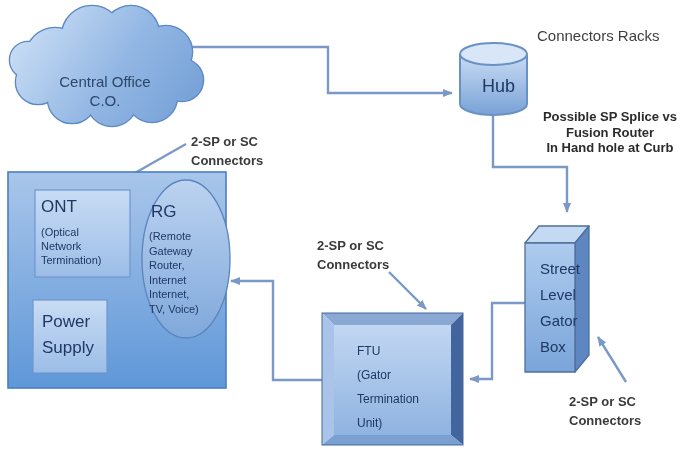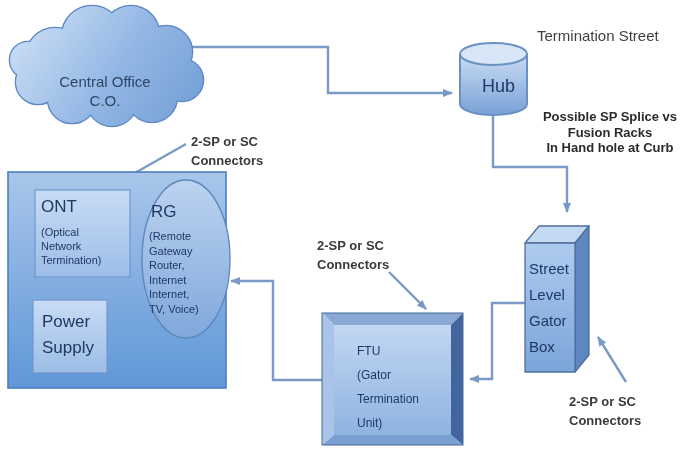--- a/index.html
+++ b/index.html
@@ -10,21 +10,21 @@
   .stage svg { position:absolute; left:0; top:0; }
   .lbl { position:absolute; white-space:nowrap; }
   .shape-text { color:#1f3864; font-weight:normal; }
   .annot { color:#3a3a3a; font-weight:bold; font-size:13px; line-height:19px; }
   .cloud-label { left:25px; top:72px; width:160px; text-align:center;
                  font-size:15px; line-height:19px; color:#2d4668; }
   .hub-label { left:460px; top:76px; width:77px; text-align:center; font-size:18px; }
   .splitters-note { left:537px; top:24px; font-size:15px; line-height:23px; color:#3f3f3f; }
   .splice-note { left:532px; top:109px; width:156px; text-align:center;
                  font-size:13px; line-height:15.5px; color:#2b2b2b; font-weight:bold; }
-  .gator-label { left:529px; top:256px; font-size:15px; line-height:26px; }
+  .gator-label { left:540px; top:256px; font-size:15px; line-height:26px; }
   .ftu-label { left:357px; top:339px; font-size:12px; line-height:24px; }
   .label-top { left:191px; top:132px; }
   .label-mid { left:317px; top:236px; }
   .label-bottom { left:569px; top:392px; }
   .ont-title { left:41px; top:197px; font-size:17px; }
   .ont-sub { left:41px; top:225px; font-size:11px; line-height:14px; }
   .power-label { left:42px; top:309px; font-size:17px; line-height:26px; }
   .rg-title { left:151px; top:202px; font-size:17px; }
   .rg-sub { left:149px; top:229px; font-size:11px; line-height:14.5px; }
 </style>
@@ -134,26 +134,26 @@
   </svg>
 
   <div class="lbl cloud-label">
     <div>Central Office</div>
     <div>C.O.</div>
   </div>
 
   <div class="lbl hub-label shape-text">Hub</div>
 
   <div class="lbl splitters-note">
-    <div>Termination Street</div>
+    <div>Connectors Racks</div>
   </div>
 
   <div class="lbl splice-note">
     <div>Possible SP Splice vs</div>
-    <div>Fusion Racks</div>
+    <div>Fusion Router</div>
     <div>In Hand hole at Curb</div>
   </div>
 
   <div class="lbl gator-label shape-text">
     <div>Street</div>
     <div>Level</div>
     <div>Gator</div>
     <div>Box</div>
   </div>
 

